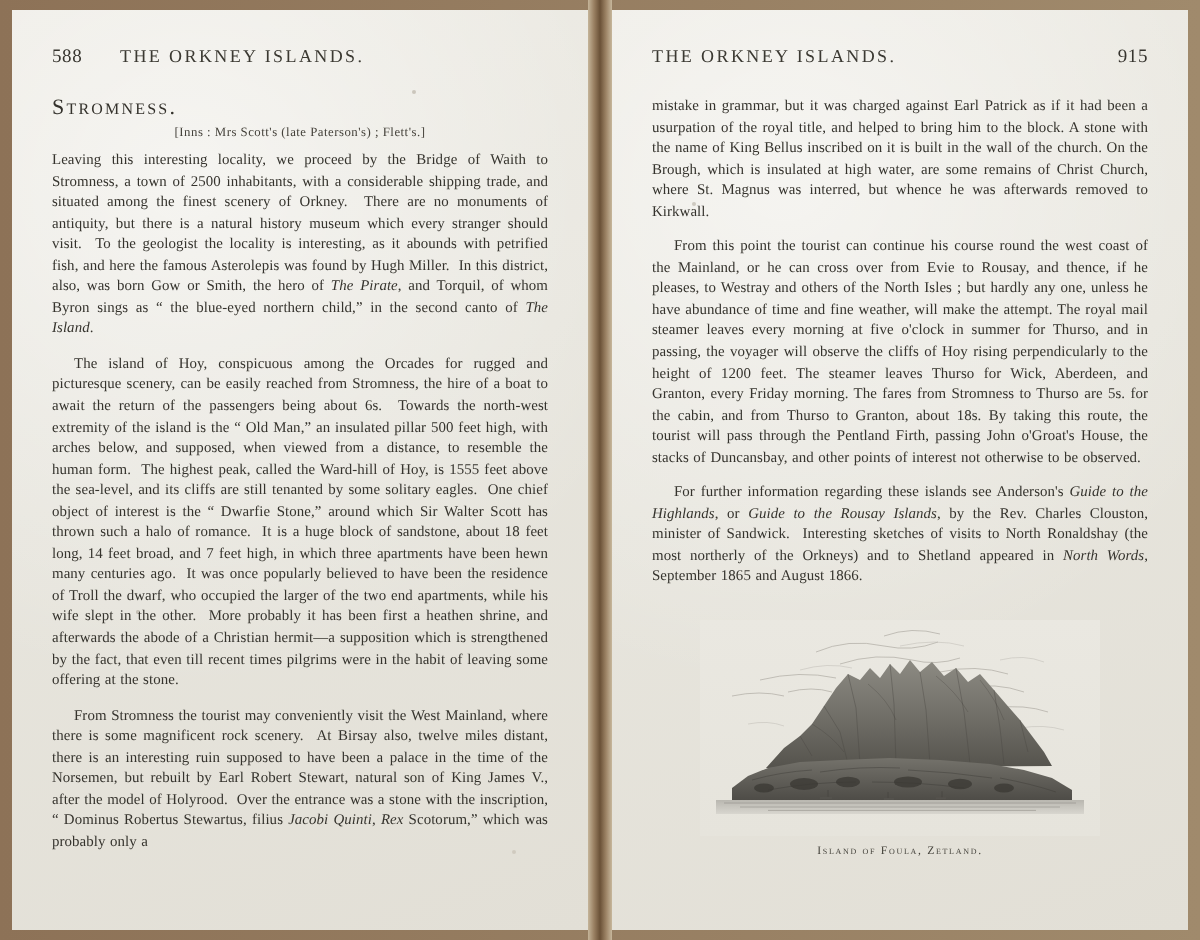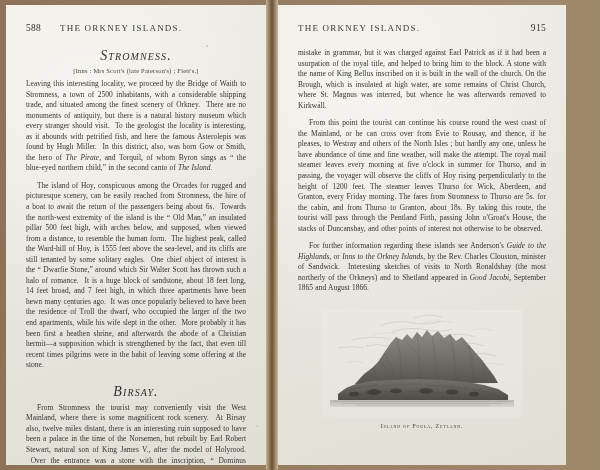--- a/index.html
+++ b/index.html
@@ -8,21 +8,21 @@
     background:#8a7258;
     font-family:"Liberation Serif", serif;
   }
   .spread{position:relative;width:600px;height:470px;display:flex;background:#9b8straight;}
   .spread{background:linear-gradient(90deg,#8d7257 0%,#a08a6c 100%);}
   .leaf{
     position:relative;
     background:#e9e7e0;
     overflow:hidden;
   }
-  .leaf.left{width:260px;height:460px;margin:5px 0 5px 6px;
+  .leaf.left{width:288px;height:460px;margin:5px 0 5px 6px;
     box-shadow:inset -7px 0 9px -6px rgba(90,70,50,.55);}
   .leaf.right{width:288px;height:460px;margin:5px 6px 5px 0;
     box-shadow:inset 7px 0 9px -6px rgba(90,70,50,.55);}
   .gutter{width:12px;height:470px;
     background:linear-gradient(90deg,#b8a municipal 0%,#6d563f 50%,#bdab8e 100%);}
   .gutter{background:linear-gradient(90deg,#c5b59a 0%,#9a8062 25%,#6a5137 50%,#9c8365 75%,#c7b79c 100%);}
   .paper{
     position:absolute;inset:0;
     background:
       radial-gradient(circle at 30% 18%, rgba(255,255,255,.55), rgba(255,255,255,0) 60%),
@@ -35,24 +35,23 @@
     display:flex;align-items:baseline;
     font-size:7.6px;letter-spacing:.9px;
     color:#3b3932;height:12px;
   }
   .runhead .folio{width:34px;font-size:9.5px;letter-spacing:.3px;color:#36342e;}
   .runhead .ttl{flex:1;text-align:left;font-variant:small-caps;font-size:9px;letter-spacing:1.2px;}
   .runhead.rev .folio{order:2;width:34px;text-align:right;}
   .runhead.rev .ttl{order:1;}
 
   .sechead{
-    text-align:center;font-variant:small-caps;
-    font-size:14px;letter-spacing:1.1px;color:#34322c;
+    text-align:left;font-variant:small-caps;
+    font-size:11px;letter-spacing:1.1px;color:#34322c;
     margin:13px 0 3px 0;
-    font-style:italic;
   }
   .subhead{
     text-align:center;font-size:6.4px;letter-spacing:.25px;
     color:#45423b;margin:0 0 5px 0;
   }
   p.body{
     margin:0 0 0 0;
     text-align:justify;
     font-size:7.45px;
     line-height:10.55px;
@@ -92,21 +91,20 @@
         <span class="ttl">THE ORKNEY ISLANDS.</span>
         <span class="folio">&nbsp;</span>
       </div>
 
       <div class="sechead">Stromness.</div>
       <div class="subhead">[Inns : Mrs Scott's (late Paterson's) ; Flett's.]</div>
       <p class="body blur noindent">Leaving this interesting locality, we proceed by the Bridge of Waith to Stromness, a town of 2500 inhabitants, with a considerable shipping trade, and situated among the finest scenery of Orkney. &nbsp;There are no monuments of antiquity, but there is a natural history museum which every stranger should visit. &nbsp;To the geologist the locality is interesting, as it abounds with petrified fish, and here the famous Asterolepis was found by Hugh Miller. &nbsp;In this district, also, was born Gow or Smith, the hero of <i>The Pirate</i>, and Torquil, of whom Byron sings as “ the blue-eyed northern child,” in the second canto of <i>The Island</i>.</p>
 
       <p class="body blur">The island of Hoy, conspicuous among the Orcades for rugged and picturesque scenery, can be easily reached from Stromness, the hire of a boat to await the return of the passengers being about 6s. &nbsp;Towards the north-west extremity of the island is the “ Old Man,” an insulated pillar 500 feet high, with arches below, and supposed, when viewed from a distance, to resemble the human form. &nbsp;The highest peak, called the Ward-hill of Hoy, is 1555 feet above the sea-level, and its cliffs are still tenanted by some solitary eagles. &nbsp;One chief object of interest is the “ Dwarfie Stone,” around which Sir Walter Scott has thrown such a halo of romance. &nbsp;It is a huge block of sandstone, about 18 feet long, 14 feet broad, and 7 feet high, in which three apartments have been hewn many centuries ago. &nbsp;It was once popularly believed to have been the residence of Troll the dwarf, who occupied the larger of the two end apartments, while his wife slept in the other. &nbsp;More probably it has been first a heathen shrine, and afterwards the abode of a Christian hermit—a supposition which is strengthened by the fact, that even till recent times pilgrims were in the habit of leaving some offering at the stone.</p>
 
-      <div class="sechead">Birsay.</div>
       <p class="body blur">From Stromness the tourist may conveniently visit the West Mainland, where there is some magnificent rock scenery. &nbsp;At Birsay also, twelve miles distant, there is an interesting ruin supposed to have been a palace in the time of the Norsemen, but rebuilt by Earl Robert Stewart, natural son of King James V., after the model of Holyrood. &nbsp;Over the entrance was a stone with the inscription, “ Dominus Robertus Stewartus, filius <i>Jacobi Quinti</i>, <i>Rex</i> Scotorum,” which was probably only a</p>
     </div>
   </div>
 
   <div class="gutter"></div>
 
   <div class="leaf right">
     <div class="paper"></div>
     <span class="speck" style="left:40px;top:96px;width:2px;height:2px;"></span>
     <span class="speck" style="left:243px;top:222px;width:1.5px;height:1.5px;"></span>
@@ -114,21 +112,21 @@
     <div class="page-inner">
       <div class="runhead rev">
         <span class="ttl">THE ORKNEY ISLANDS.</span>
         <span class="folio">915</span>
       </div>
 
       <p class="body blur noindent" style="margin-top:13px;">mistake in grammar, but it was charged against Earl Patrick as if it had been a usurpation of the royal title, and helped to bring him to the block. A stone with the name of King Bellus inscribed on it is built in the wall of the church. On the Brough, which is insulated at high water, are some remains of Christ Church, where St. Magnus was interred, but whence he was afterwards removed to Kirkwall.</p>
 
       <p class="body blur">From this point the tourist can continue his course round the west coast of the Mainland, or he can cross over from Evie to Rousay, and thence, if he pleases, to Westray and others of the North Isles ; but hardly any one, unless he have abundance of time and fine weather, will make the attempt. The royal mail steamer leaves every morning at five o'clock in summer for Thurso, and in passing, the voyager will observe the cliffs of Hoy rising perpendicularly to the height of 1200 feet. The steamer leaves Thurso for Wick, Aberdeen, and Granton, every Friday morning. The fares from Stromness to Thurso are 5s. for the cabin, and from Thurso to Granton, about 18s. By taking this route, the tourist will pass through the Pentland Firth, passing John o'Groat's House, the stacks of Duncansbay, and other points of interest not otherwise to be observed.</p>
 
-      <p class="body blur">For further information regarding these islands see Anderson's <i>Guide to the Highlands</i>, or <i>Inns to the Orkney Islands</i>, by the Rev. Charles Clouston, minister of Sandwick. &nbsp;Interesting sketches of visits to North Ronaldshay (the most northerly of the Orkneys) and to Shetland appeared in <i>Good Jacobi</i>, September 1865 and August 1866.</p>
+      <p class="body blur">For further information regarding these islands see Anderson's <i>Guide to the Highlands</i>, or <i>Guide to the Rousay Islands</i>, by the Rev. Charles Clouston, minister of Sandwick. &nbsp;Interesting sketches of visits to North Ronaldshay (the most northerly of the Orkneys) and to Shetland appeared in <i>North Words</i>, September 1865 and August 1866.</p>
 
       <div class="fig">
         <svg viewBox="0 0 200 108" width="200" height="108">
           <defs>
             <linearGradient id="sky" x1="0" y1="0" x2="0" y2="1">
               <stop offset="0" stop-color="#eae8e1"></stop>
               <stop offset="1" stop-color="#e6e4dc"></stop>
             </linearGradient>
             <linearGradient id="hill" x1="0" y1="0" x2="0" y2="1">
               <stop offset="0" stop-color="#8d8b83"></stop>

